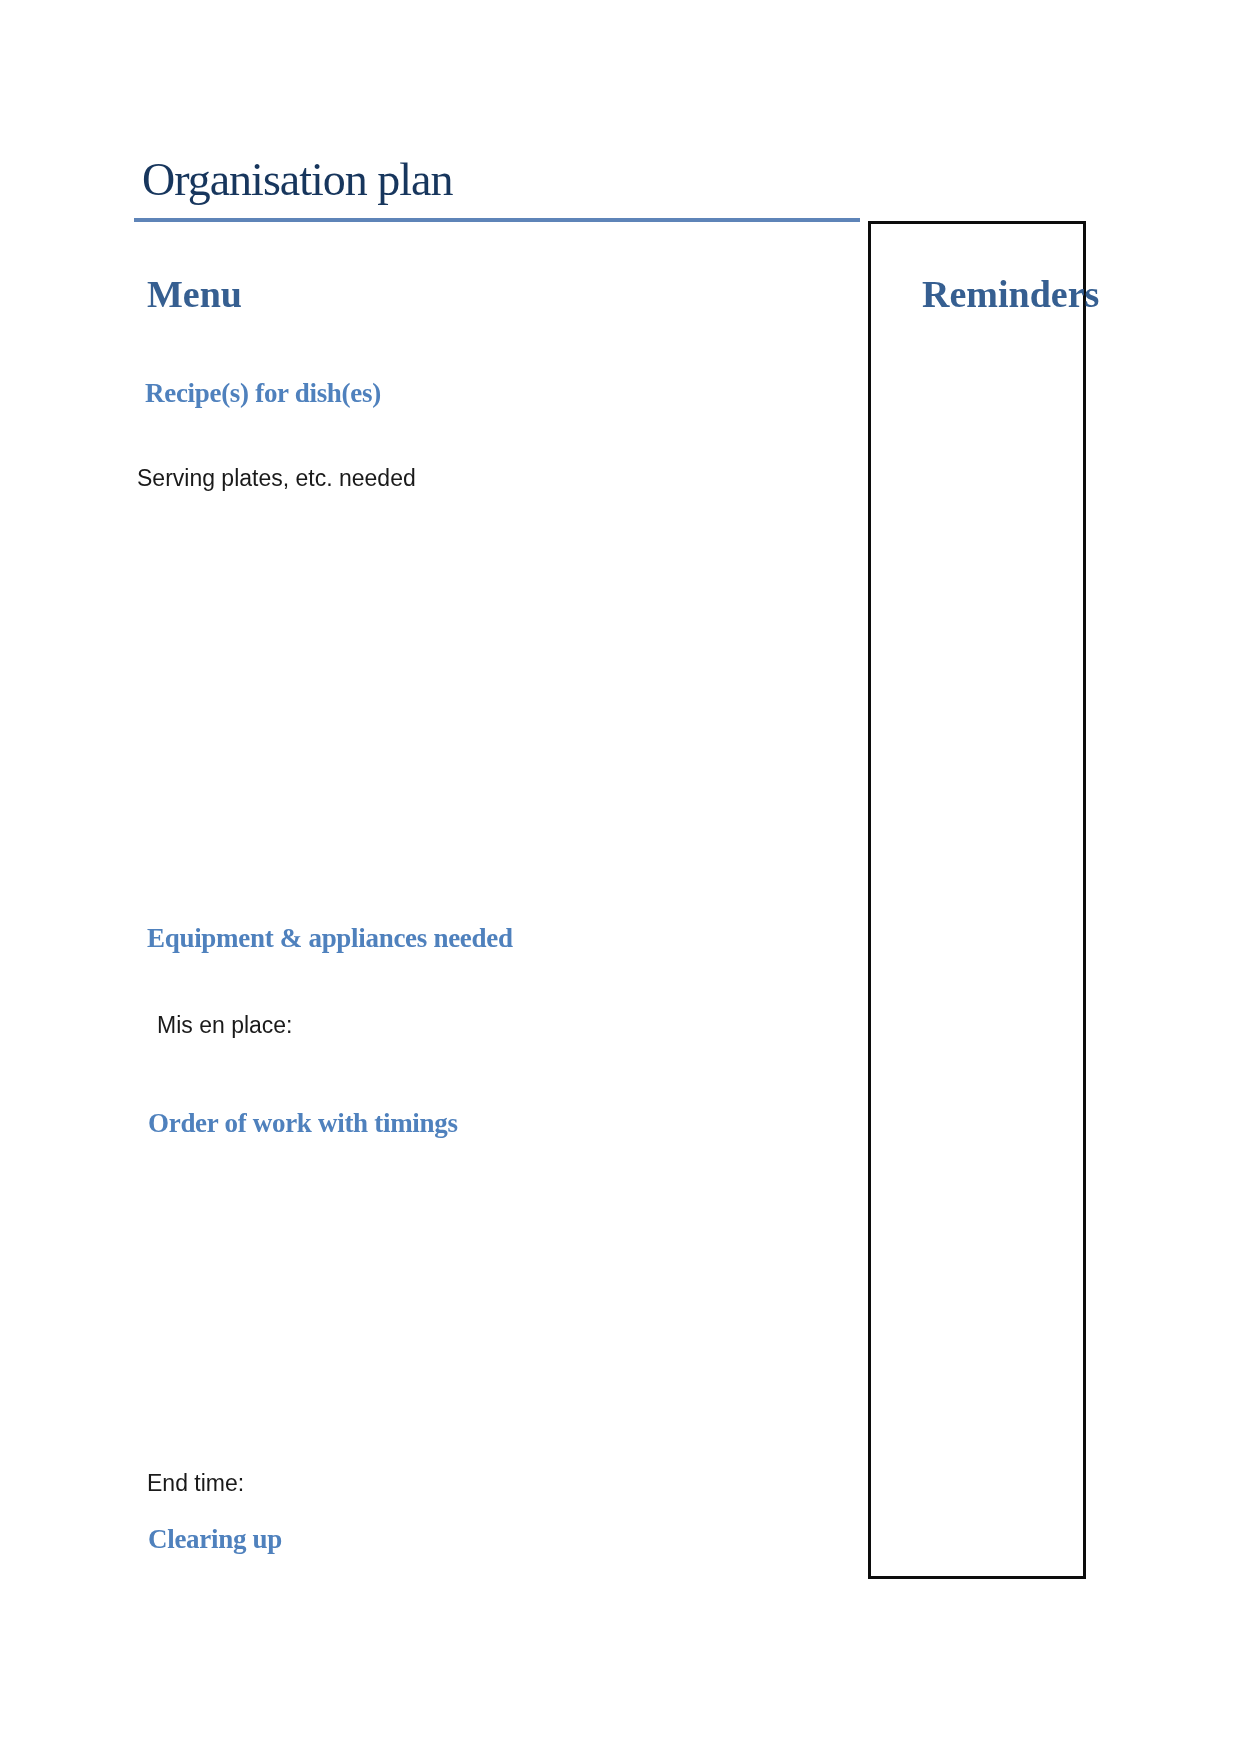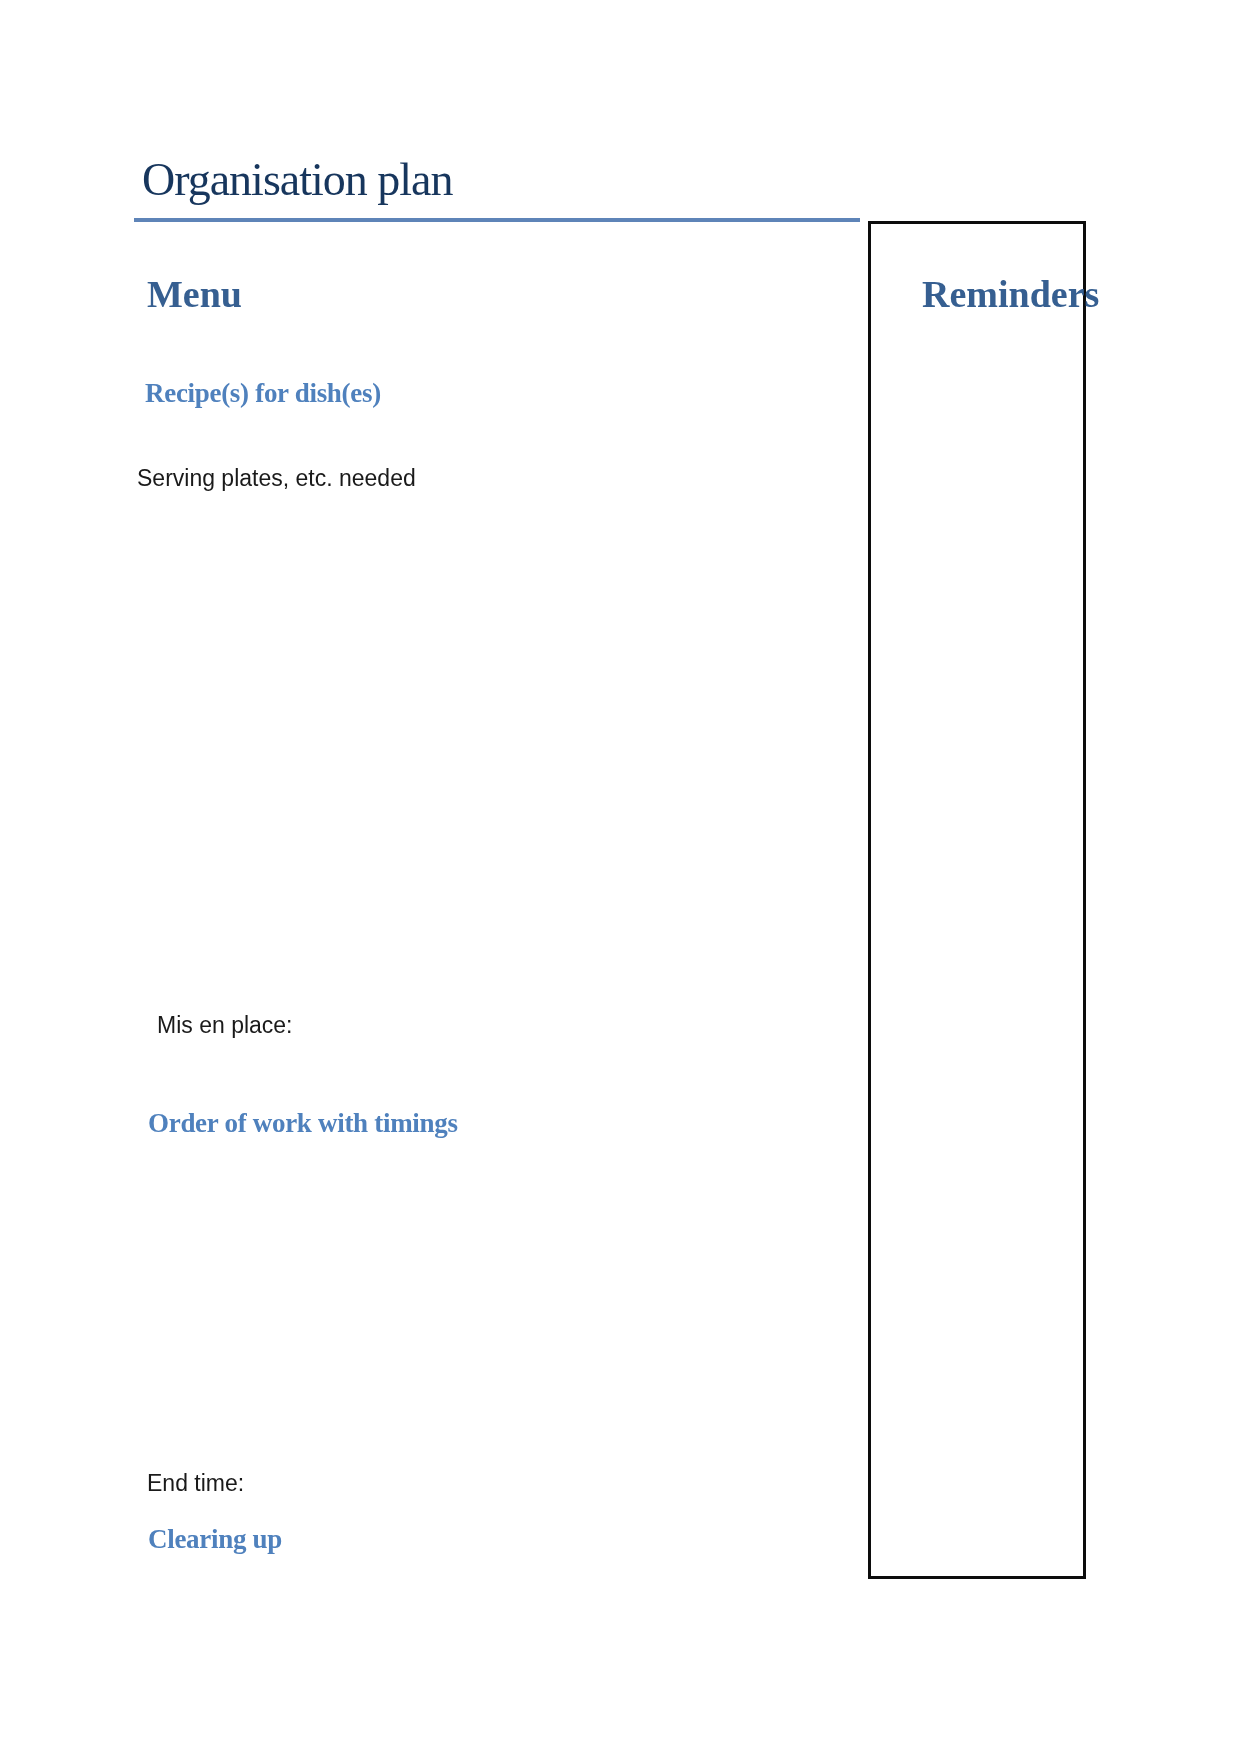--- a/index.html
+++ b/index.html
@@ -82,20 +82,21 @@
 
   <div class="abs title-rule"></div>
 
   <h2 class="abs h1-style menu-heading">Menu</h2>
 
   <h3 class="abs h2-style recipes-heading">Recipe(s) for dish(es)</h3>
 
   <p class="abs body-style serving-note">Serving plates, etc. needed</p>
 
 
+  <h3 class="abs h2-style equipment-heading">Equipment &amp; appliances needed</h3>
 
   <p class="abs body-style mise-label">Mis en place:</p>
 
   <h3 class="abs h2-style order-heading">Order of work with timings</h3>
 
   <p class="abs body-style endtime-label">End time:</p>
 
   <h3 class="abs h2-style clearing-heading">Clearing up</h3>
 
   <div class="abs reminders-box"></div>

